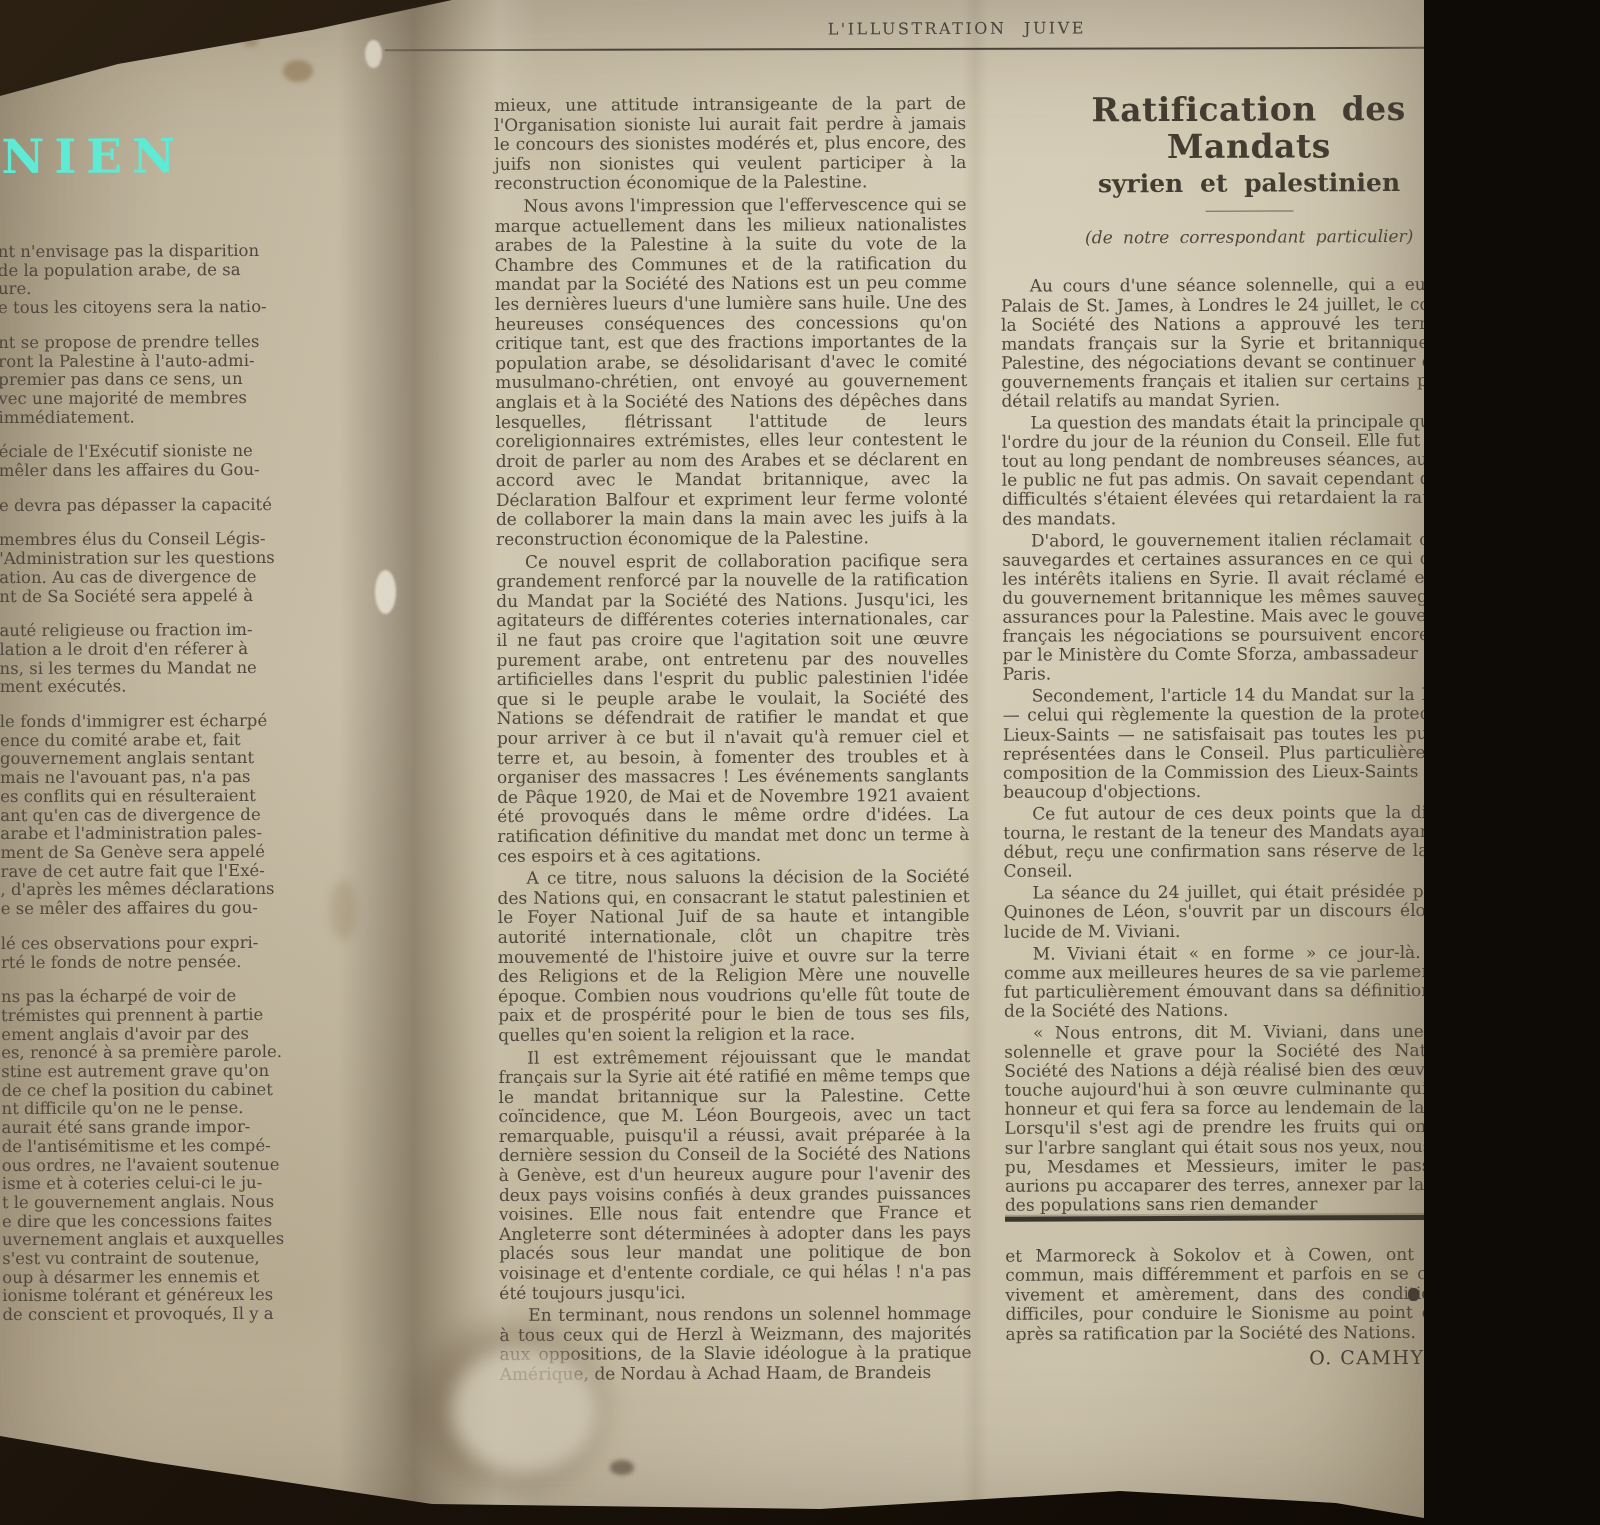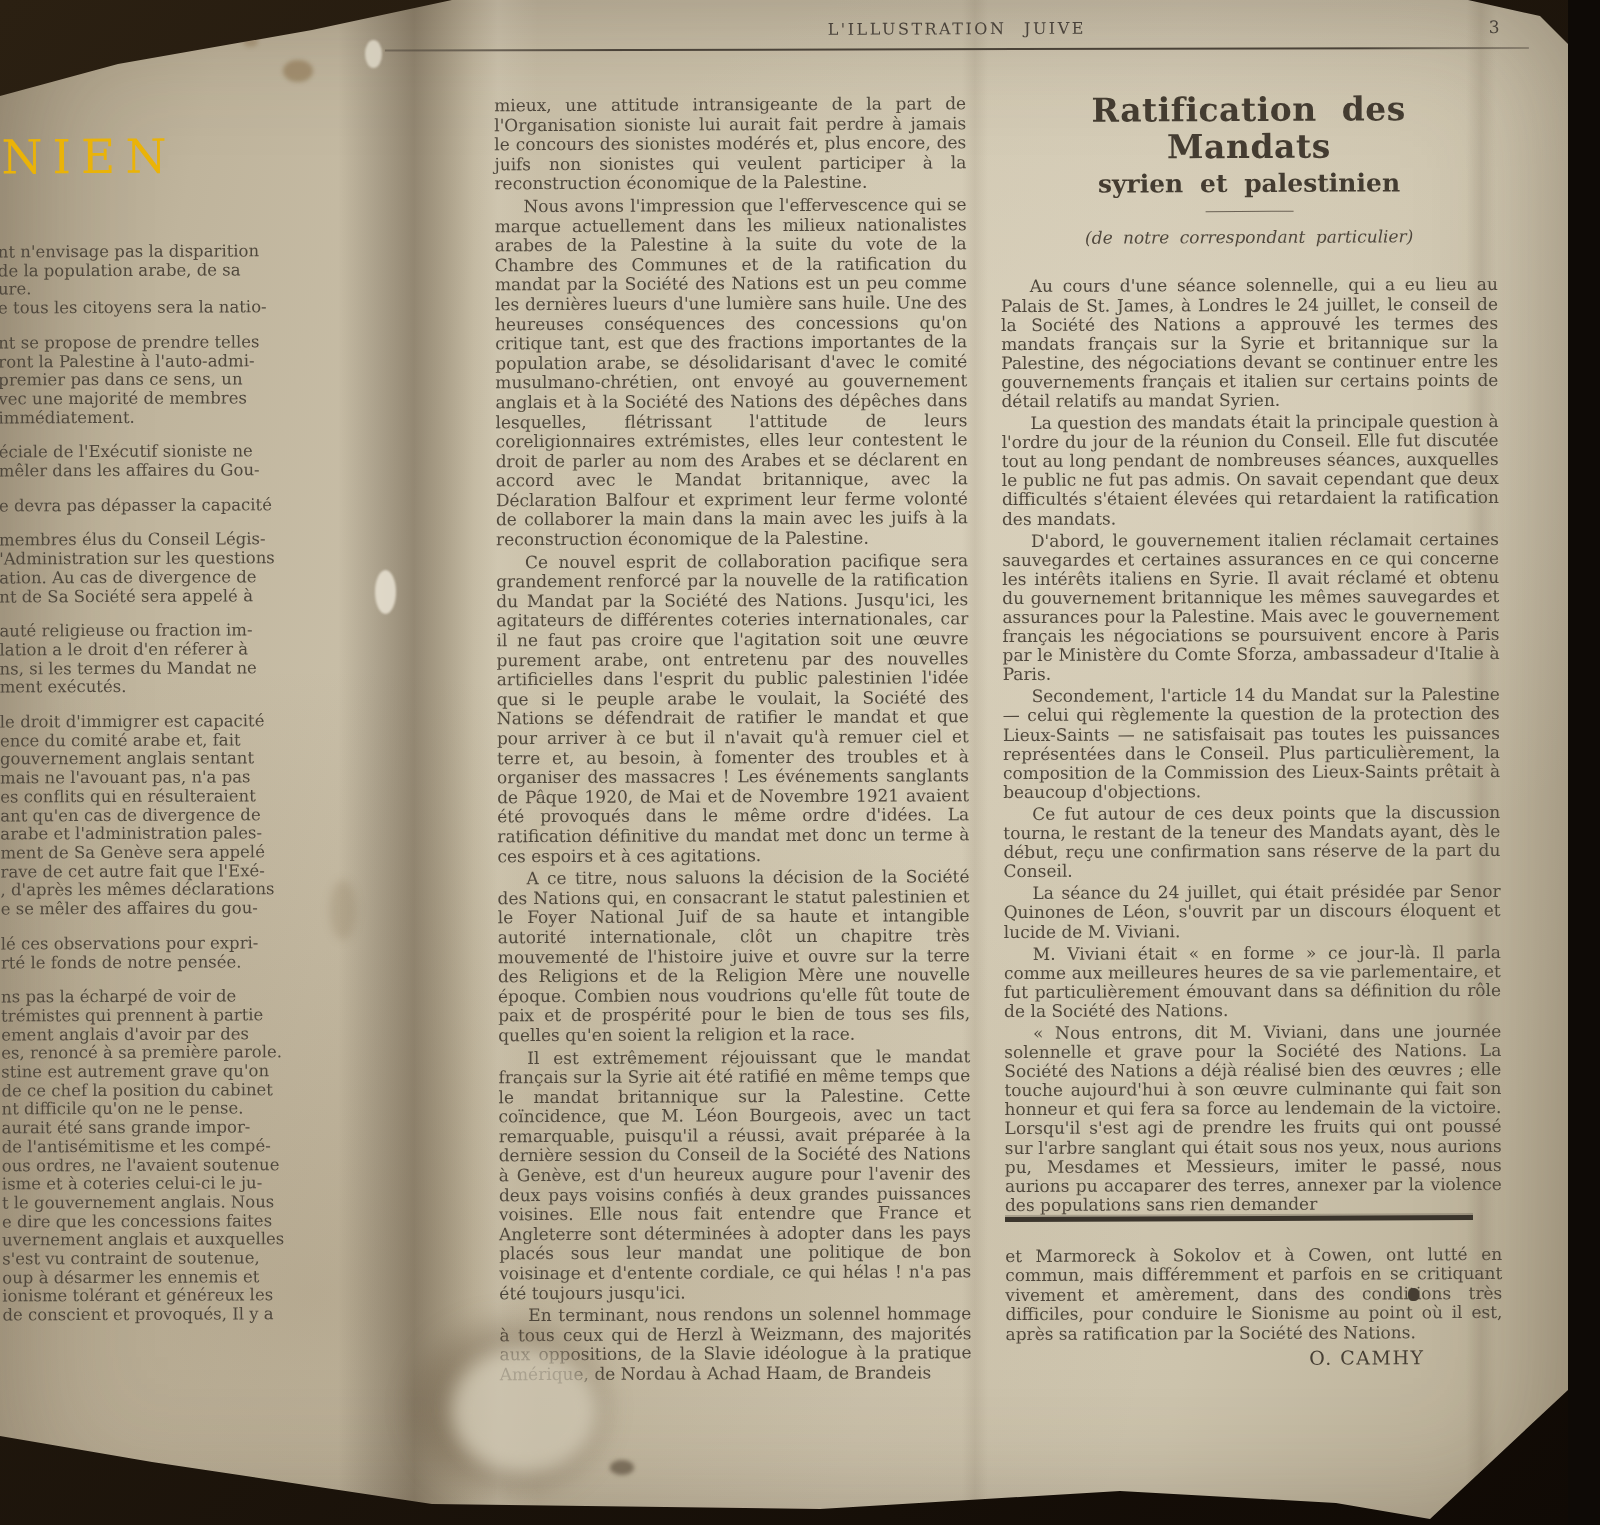--- a/index.html
+++ b/index.html
@@ -1,17 +1,17 @@
 <!DOCTYPE html>
 <html><head>
 <meta charset="utf-8">
 <style>
   html,body { margin:0; padding:0; background:#0e0a06; }
   .photo {
-    position:relative; width:1568px; height:1525px; overflow:hidden;
+    position:relative; width:1424px; height:1525px; overflow:hidden;
     background:#1b130c;
     font-family:"DejaVu Serif","Liberation Serif",serif;
   }
   
   .paper {
     position:absolute; inset:0;
     background:
       radial-gradient(ellipse 900px 700px at 72% 28%, rgba(224,216,197,.55), rgba(224,216,197,0) 70%),
       radial-gradient(ellipse 1200px 900px at 20% 85%, rgba(120,100,70,.25), rgba(120,100,70,0) 70%),
       linear-gradient(103deg,#ab9f87 0%, #bfb49c 12%, #c9bfa8 28%, #cfc6af 46%, #d2c9b3 62%, #cdc4ad 78%, #bfb59d 92%, #b3a88f 100%);
@@ -51,21 +51,21 @@
   }
   .hdr-num { position:absolute; left:1492px; top:20px; width:40px; font-size:17px; color:#49423a; }
   .hdr-rule {
     position:absolute; left:388px; top:49px; width:1144px; height:2px;
     background:linear-gradient(90deg, rgba(74,66,56,.5), #4a4238 20%, #4a4238 85%, rgba(74,66,56,.4));
     transform:rotate(.12deg);
   }
   
   .left-head {
     position:absolute; left:4px; top:126px;
-    font-size:47px; font-weight:normal; letter-spacing:10px; color:#eab308;
+    font-size:47px; font-weight:bold; letter-spacing:10px; color:#5eead4;
   }
   .left-col { position:absolute; left:0; top:240px; width:290px; font-size:16.5px; line-height:18.7px; overflow:visible; }
   .lgroup { margin:0 0 16px 0; }
   .lline  { white-space:nowrap; }
   
   .mid-col { position:absolute; left:497px; top:95px; width:472px; font-size:17px; line-height:19.6px; text-align:justify; }
   
   .right-col { position:absolute; left:1003px; top:94px; width:497px; }
   .art-title    { text-align:center; font-size:33px; font-weight:bold; word-spacing:13px; letter-spacing:.5px; color:#443c31; line-height:1.12; }
   .art-subtitle { text-align:center; font-size:25px; font-weight:bold; word-spacing:8px;  color:#443c31; margin-top:3px; }
@@ -122,21 +122,21 @@
           <div class="lline">ation. Au cas de divergence de</div>
           <div class="lline">nt de Sa Société sera appelé à</div>
         </div>
         <div class="lgroup">
           <div class="lline">auté religieuse ou fraction im-</div>
           <div class="lline">lation a le droit d'en réferer à</div>
           <div class="lline">ns, si les termes du Mandat ne</div>
           <div class="lline">ment exécutés.</div>
         </div>
         <div class="lgroup">
-          <div class="lline">le droit d'immigrer est capacité</div>
+          <div class="lline">le fonds d'immigrer est écharpé</div>
           <div class="lline">ence du comité arabe et, fait</div>
           <div class="lline">gouvernement anglais sentant</div>
           <div class="lline">mais ne l'avouant pas, n'a pas</div>
           <div class="lline">es conflits qui en résulteraient</div>
           <div class="lline">ant qu'en cas de divergence de</div>
           <div class="lline">arabe et l'administration pales-</div>
           <div class="lline">ment de Sa Genève sera appelé</div>
           <div class="lline">rave de cet autre fait que l'Exé-</div>
           <div class="lline">, d'après les mêmes déclarations</div>
           <div class="lline">e se mêler des affaires du gou-</div>

